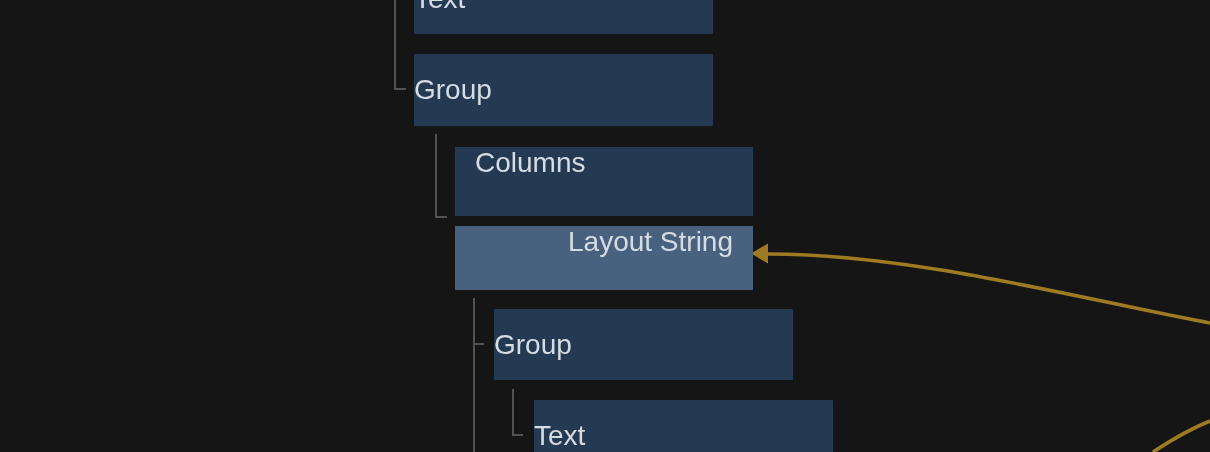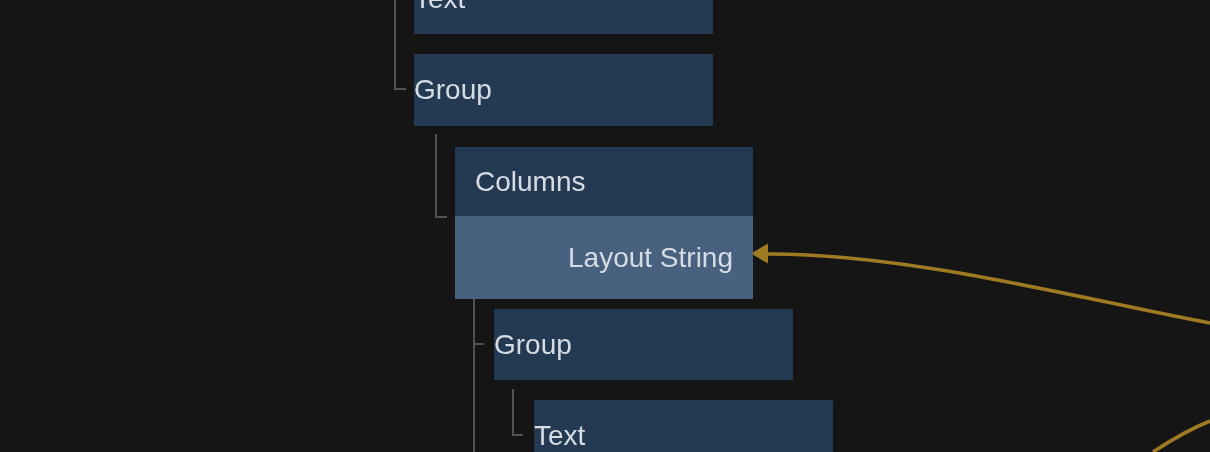--- a/index.html
+++ b/index.html
@@ -35,26 +35,27 @@
     border-radius: 1px;
   }
   .node-row {
     display: flex;
     align-items: center;
     height: 100%;
   }
   .n1 { left: 414px; top: -37px; width: 299px; height: 71px; }
   .n2 { left: 414px; top: 54px;  width: 299px; height: 72px; }
   .n3 { left: 455px; top: 147px; width: 298px; height: 142px; background: transparent; }
-  .n3 .node-header { background: var(--node-fill); height: 69px; display: flex; align-items: center; padding-left: 20px; }
+  .n3 .node-header { background: var(--node-fill); height: 69px; display: flex; align-items: flex-start; padding-left: 20px; }
   .n3 .input-row {
     background: var(--input-row-fill);
-    height: 83px;
-    display: flex; align-items: center; justify-content: flex-end;
+    height: 64px;
+    display: flex; justify-content: flex-end;
     padding-right: 20px;
+    margin-top: 10px;
   }
   .n4 { left: 494px; top: 309px; width: 299px; height: 71px; }
   .n5 { left: 534px; top: 400px; width: 299px; height: 72px; }
   .label { white-space: nowrap; }
 </style>
 </head>
 <body>
 
 <div class="canvas">
 

